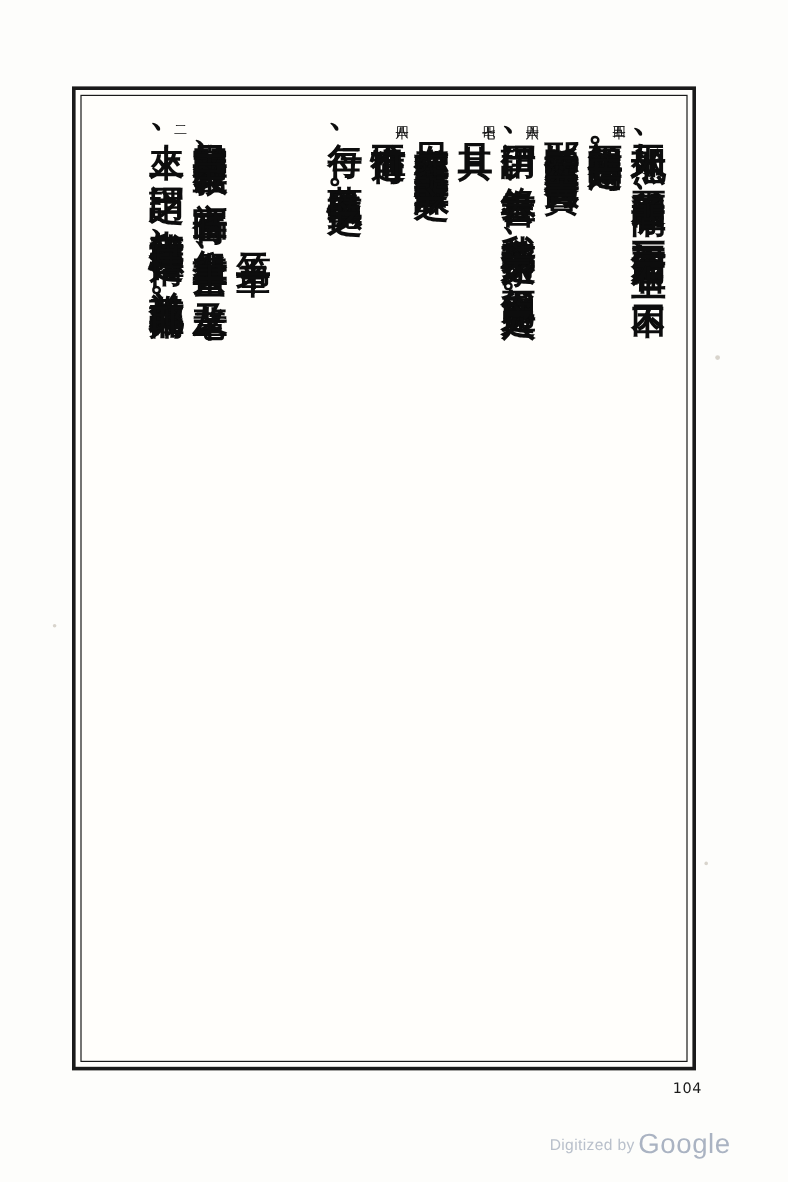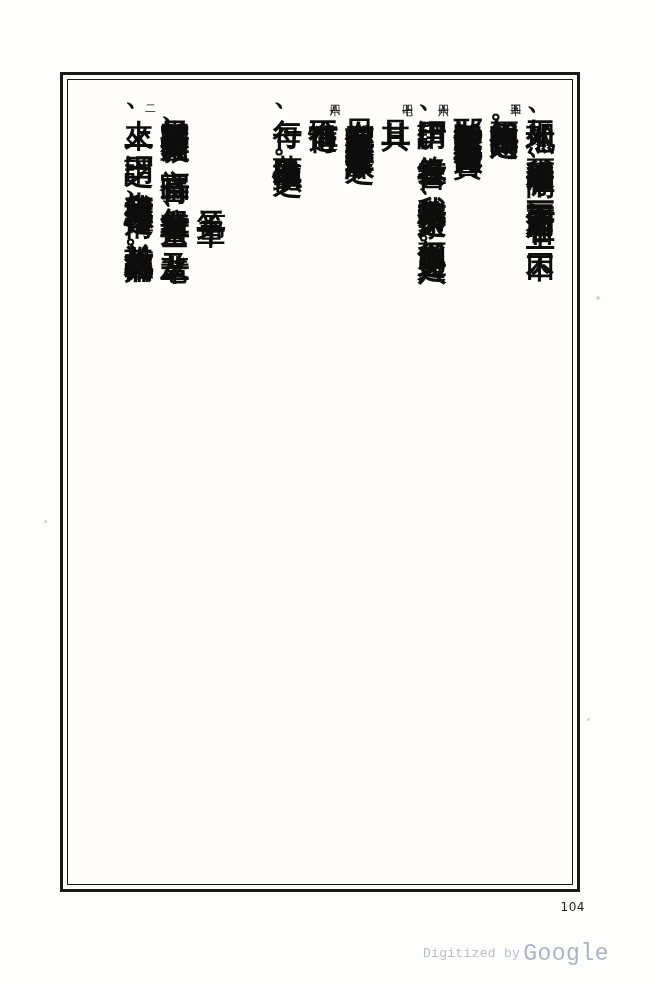--- a/index.html
+++ b/index.html
@@ -96,21 +96,21 @@
     font-family: "DejaVu Sans", sans-serif;
     font-size: 12px;
     color: #1a1a1a;
     letter-spacing: 0.5px;
     margin-left: 12px;
   }
   #watermark {
     position: absolute;
     right: 48px;
     bottom: 18px;
-    font-family: Liberation Mono, monospace;
+    font-family: Liberation Sans, sans-serif;
     color: #b9c0cb;
     font-size: 13px;
     letter-spacing: 0.3px;
     white-space: nowrap;
     text-align: right;
   }
   #watermark .g {
     font-size: 23px;
     color: #aab3c2;
     letter-spacing: 0.5px;

